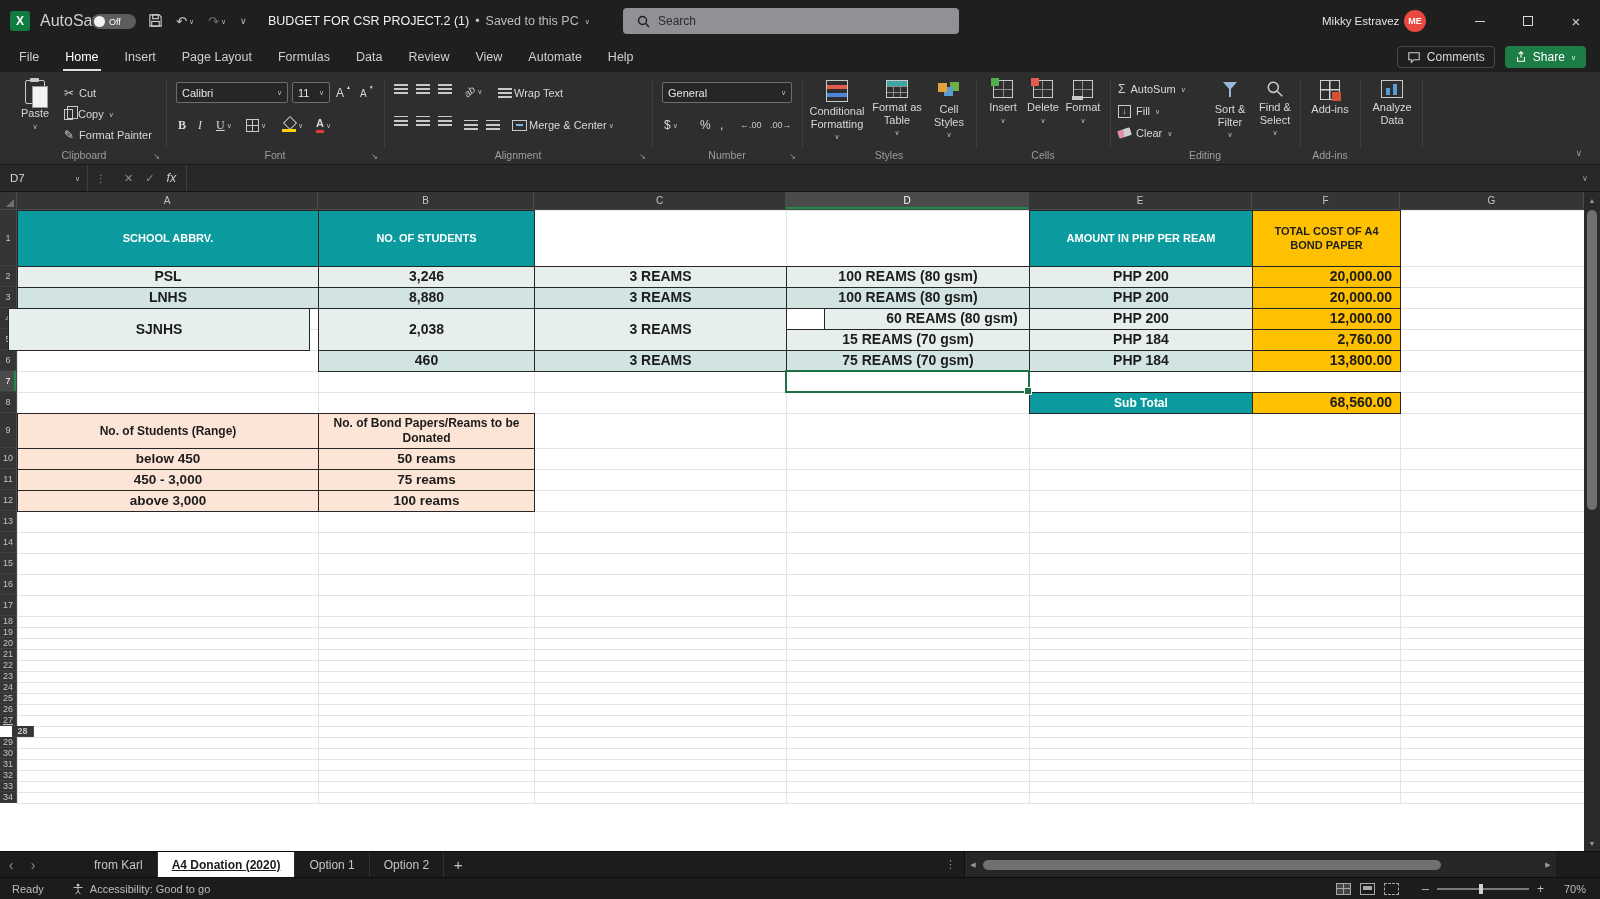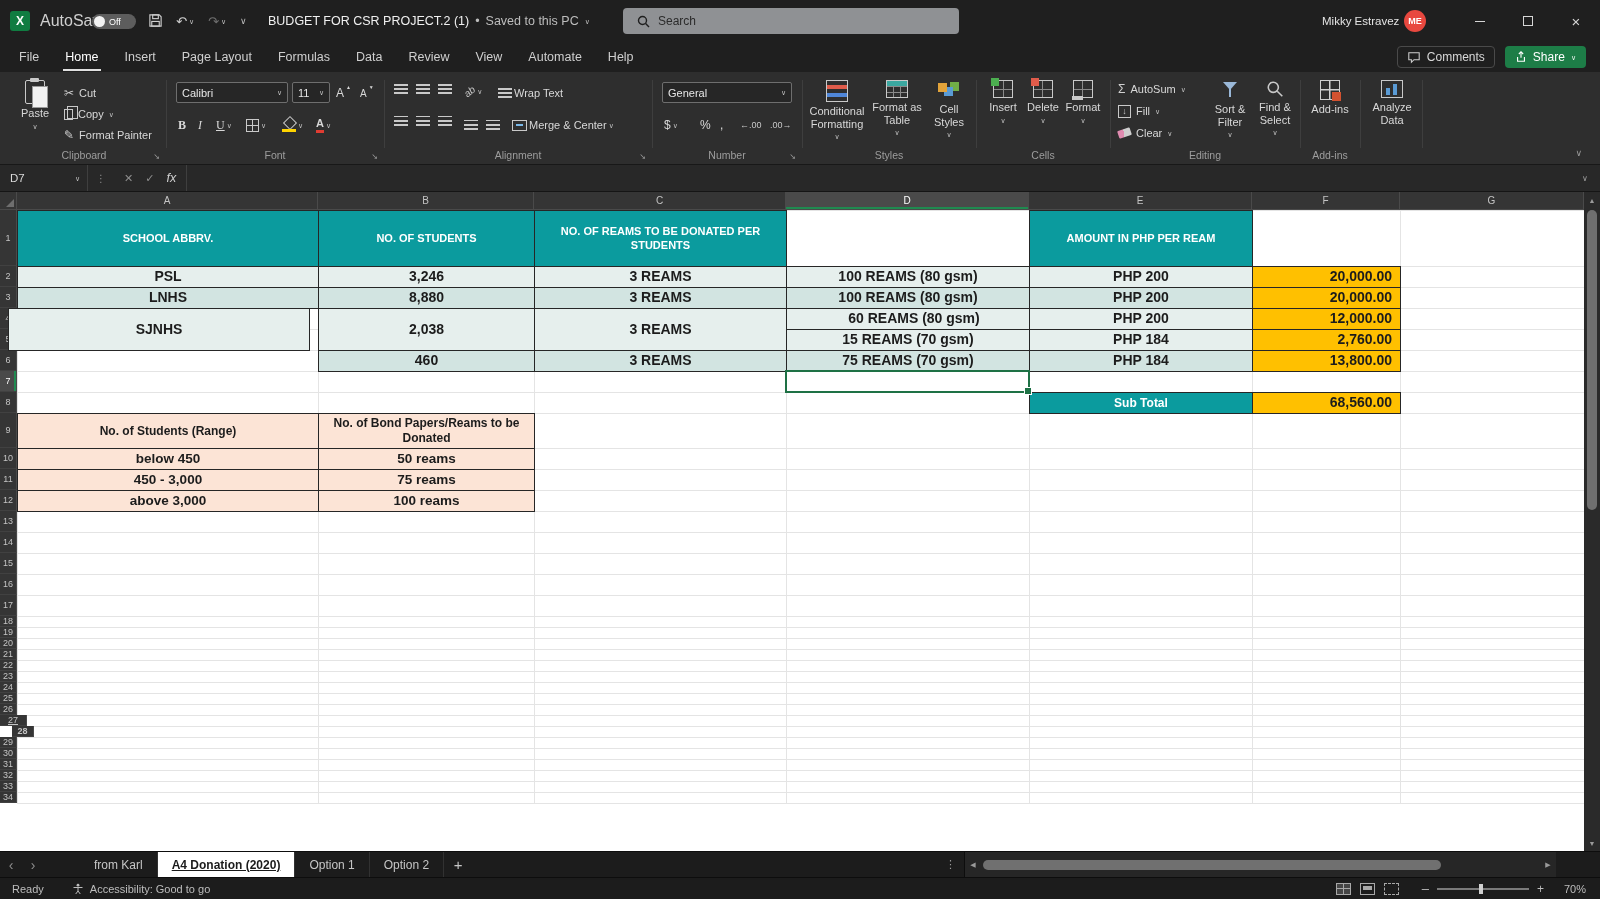--- a/index.html
+++ b/index.html
@@ -608,48 +608,48 @@
       <div class="rowhdr" style="left: 0px; top: 403px; width: 17px; height: 21px;">17</div>
       <div class="rowhdr" style="left: 0px; top: 424px; width: 17px; height: 11px;">18</div>
       <div class="rowhdr" style="left: 0px; top: 435px; width: 17px; height: 11px;">19</div>
       <div class="rowhdr" style="left: 0px; top: 446px; width: 17px; height: 11px;">20</div>
       <div class="rowhdr" style="left: 0px; top: 457px; width: 17px; height: 11px;">21</div>
       <div class="rowhdr" style="left: 0px; top: 468px; width: 17px; height: 11px;">22</div>
       <div class="rowhdr" style="left: 0px; top: 479px; width: 17px; height: 11px;">23</div>
       <div class="rowhdr" style="left: 0px; top: 490px; width: 17px; height: 11px;">24</div>
       <div class="rowhdr" style="left: 0px; top: 501px; width: 17px; height: 11px;">25</div>
       <div class="rowhdr" style="left: 0px; top: 512px; width: 17px; height: 11px;">26</div>
-      <div class="rowhdr" style="left: 0px; top: 523px; width: 27px; height: 11px; text-decoration: underline;">27</div>
+      <div class="rowhdr" style="left: 0px; top: 523px; width: 17px; height: 11px; text-decoration: underline;">27</div>
       <div class="rowhdr" style="left: 12px; top: 534px; width: 22px; height: 11px; font-weight: bold;">28</div>
       <div class="rowhdr" style="left: 0px; top: 545px; width: 17px; height: 11px;">29</div>
       <div class="rowhdr" style="left: 0px; top: 556px; width: 17px; height: 11px;">30</div>
       <div class="rowhdr" style="left: 0px; top: 567px; width: 17px; height: 11px;">31</div>
       <div class="rowhdr" style="left: 0px; top: 578px; width: 17px; height: 11px;">32</div>
       <div class="rowhdr" style="left: 0px; top: 589px; width: 17px; height: 11px;">33</div>
       <div class="rowhdr" style="left: 0px; top: 600px; width: 17px; height: 11px;">34</div>
       <div class="tc hT" style="left: 17px; top: 18px; width: 302px; height: 57px; background: rgb(11, 155, 158);">SCHOOL ABBRV.</div>
       <div class="tc hT" style="left: 318px; top: 18px; width: 217px; height: 57px; background: rgb(11, 155, 158);">NO. OF STUDENTS</div>
-      <div class="tc hT" style="left: 534px; top: 18px; width: 253px; height: 57px; background: rgb(11, 155, 158);">NO. OF REAMS TO BE DONATED PER STUDENTS</div>
       <div class="tc hT" style="left: 1029px; top: 18px; width: 224px; height: 57px; background: rgb(11, 155, 158);">AMOUNT IN PHP PER REAM</div>
+      <div class="tc hY" style="left: 1252px; top: 18px; width: 149px; height: 57px; background: rgb(255, 192, 0);">TOTAL COST OF A4 BOND PAPER</div>
       <div class="tc v" style="left: 17px; top: 74px; width: 302px; height: 22px; background: rgb(230, 239, 237);">PSL</div>
       <div class="tc v" style="left: 318px; top: 74px; width: 217px; height: 22px; background: rgb(230, 239, 237);">3,246</div>
       <div class="tc v" style="left: 534px; top: 74px; width: 253px; height: 22px; background: rgb(230, 239, 237);">3 REAMS</div>
       <div class="tc v" style="left: 786px; top: 74px; width: 244px; height: 22px; background: rgb(230, 239, 237);">100 REAMS (80 gsm)</div>
       <div class="tc v" style="left: 1029px; top: 74px; width: 224px; height: 22px; background: rgb(230, 239, 237);">PHP 200</div>
       <div class="tc m" style="left: 1252px; top: 74px; width: 149px; height: 22px; background: rgb(255, 192, 0);">20,000.00</div>
       <div class="tc v" style="left: 17px; top: 95px; width: 302px; height: 22px; background: rgb(210, 228, 225);">LNHS</div>
       <div class="tc v" style="left: 318px; top: 95px; width: 217px; height: 22px; background: rgb(210, 228, 225);">8,880</div>
       <div class="tc v" style="left: 534px; top: 95px; width: 253px; height: 22px; background: rgb(210, 228, 225);">3 REAMS</div>
       <div class="tc v" style="left: 786px; top: 95px; width: 244px; height: 22px; background: rgb(210, 228, 225);">100 REAMS (80 gsm)</div>
       <div class="tc v" style="left: 1029px; top: 95px; width: 224px; height: 22px; background: rgb(210, 228, 225);">PHP 200</div>
       <div class="tc m" style="left: 1252px; top: 95px; width: 149px; height: 22px; background: rgb(255, 192, 0);">20,000.00</div>
       <div class="tc v" style="left: 8px; top: 116px; width: 302px; height: 43px; background: rgb(230, 239, 237);">SJNHS</div>
       <div class="tc v" style="left: 318px; top: 116px; width: 217px; height: 43px; background: rgb(230, 239, 237);">2,038</div>
       <div class="tc v" style="left: 534px; top: 116px; width: 253px; height: 43px; background: rgb(230, 239, 237);">3 REAMS</div>
-      <div class="tc v" style="left: 786px; top: 116px; width: 256px; height: 22px; background: rgb(230, 239, 237);">60 REAMS (80 gsm)</div>
+      <div class="tc v" style="left: 824px; top: 116px; width: 256px; height: 22px; background: rgb(230, 239, 237);">60 REAMS (80 gsm)</div>
       <div class="tc v" style="left: 1029px; top: 116px; width: 224px; height: 22px; background: rgb(230, 239, 237);">PHP 200</div>
       <div class="tc m" style="left: 1252px; top: 116px; width: 149px; height: 22px; background: rgb(255, 192, 0);">12,000.00</div>
       <div class="tc v" style="left: 786px; top: 137px; width: 244px; height: 22px; background: rgb(230, 239, 237);">15 REAMS (70 gsm)</div>
       <div class="tc v" style="left: 1029px; top: 137px; width: 224px; height: 22px; background: rgb(230, 239, 237);">PHP 184</div>
       <div class="tc m" style="left: 1252px; top: 137px; width: 149px; height: 22px; background: rgb(255, 192, 0);">2,760.00</div>
       <div class="tc v" style="left: 318px; top: 158px; width: 217px; height: 22px; background: rgb(210, 228, 225);">460</div>
       <div class="tc v" style="left: 534px; top: 158px; width: 253px; height: 22px; background: rgb(210, 228, 225);">3 REAMS</div>
       <div class="tc v" style="left: 786px; top: 158px; width: 244px; height: 22px; background: rgb(210, 228, 225);">75 REAMS (70 gsm)</div>
       <div class="tc v" style="left: 1029px; top: 158px; width: 224px; height: 22px; background: rgb(210, 228, 225);">PHP 184</div>
       <div class="tc m" style="left: 1252px; top: 158px; width: 149px; height: 22px; background: rgb(255, 192, 0);">13,800.00</div>

